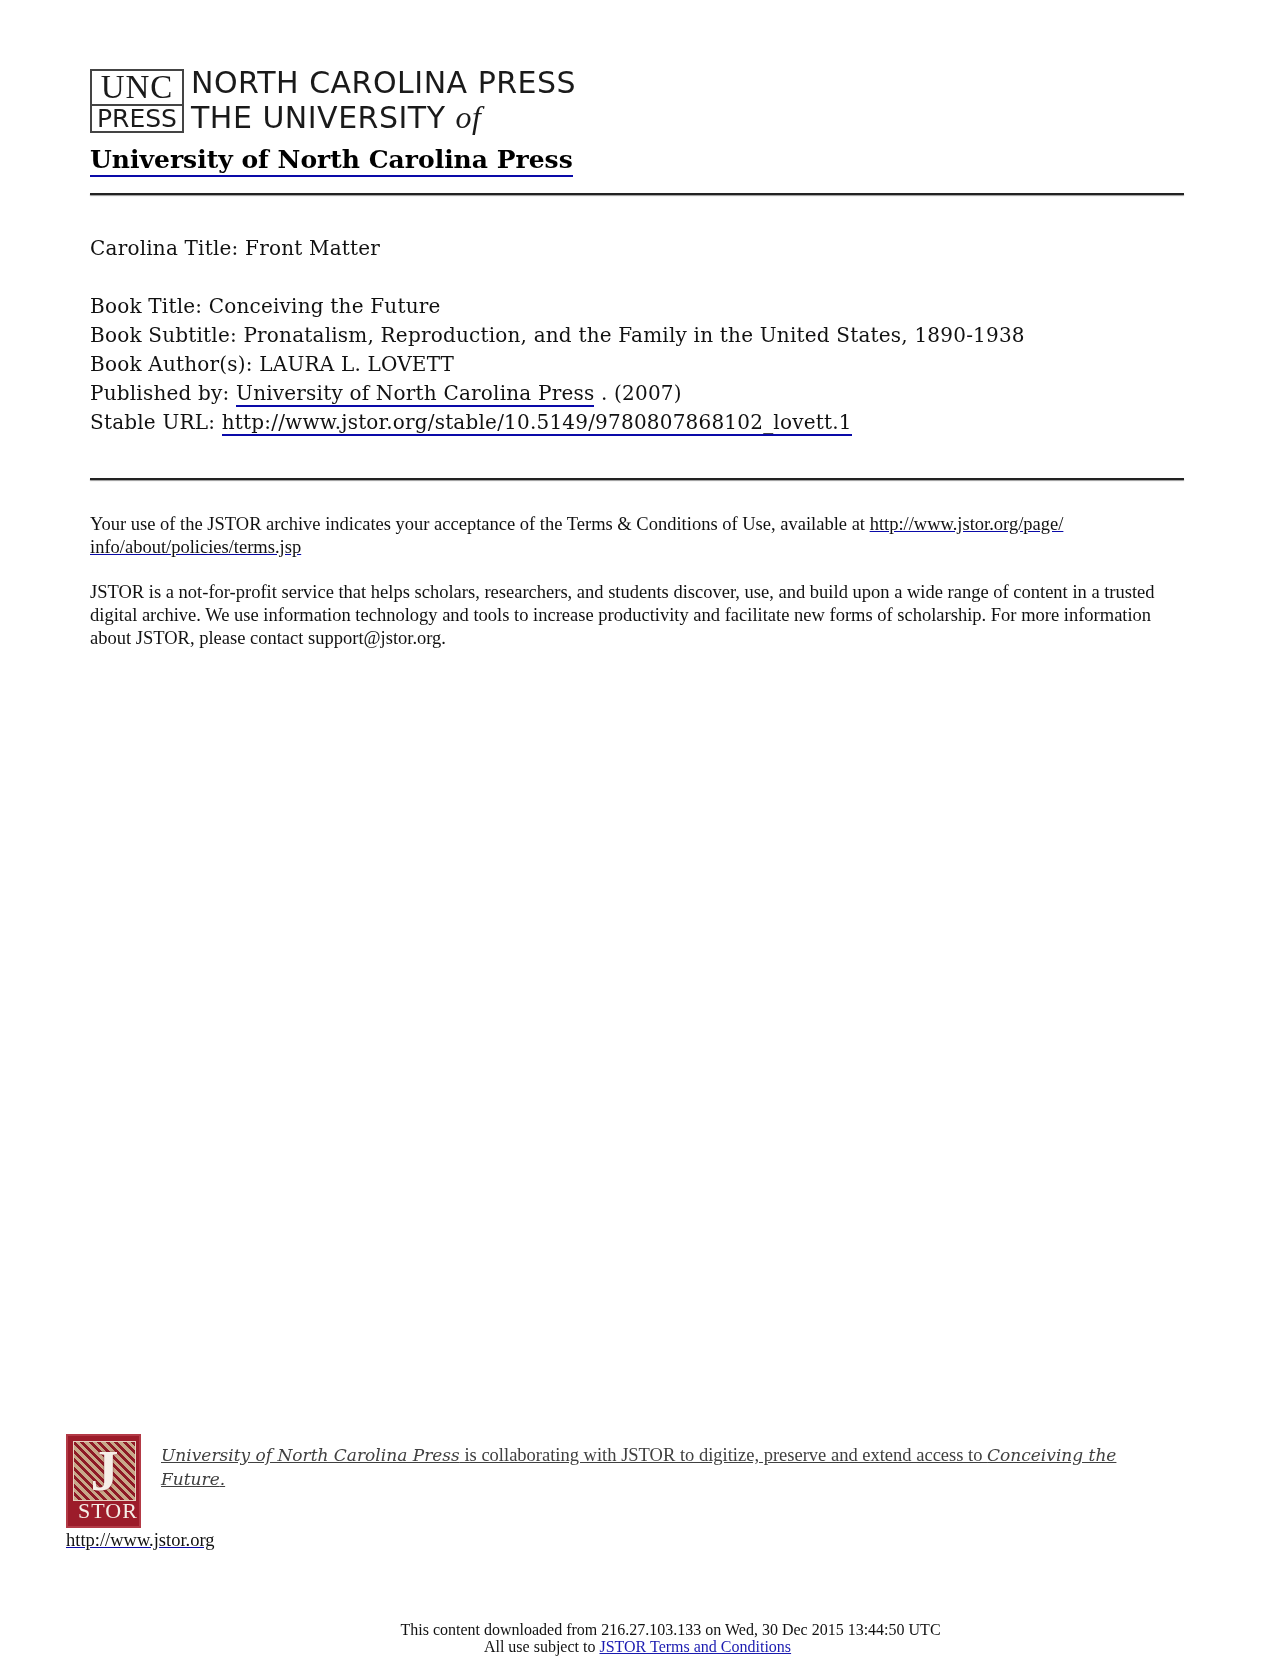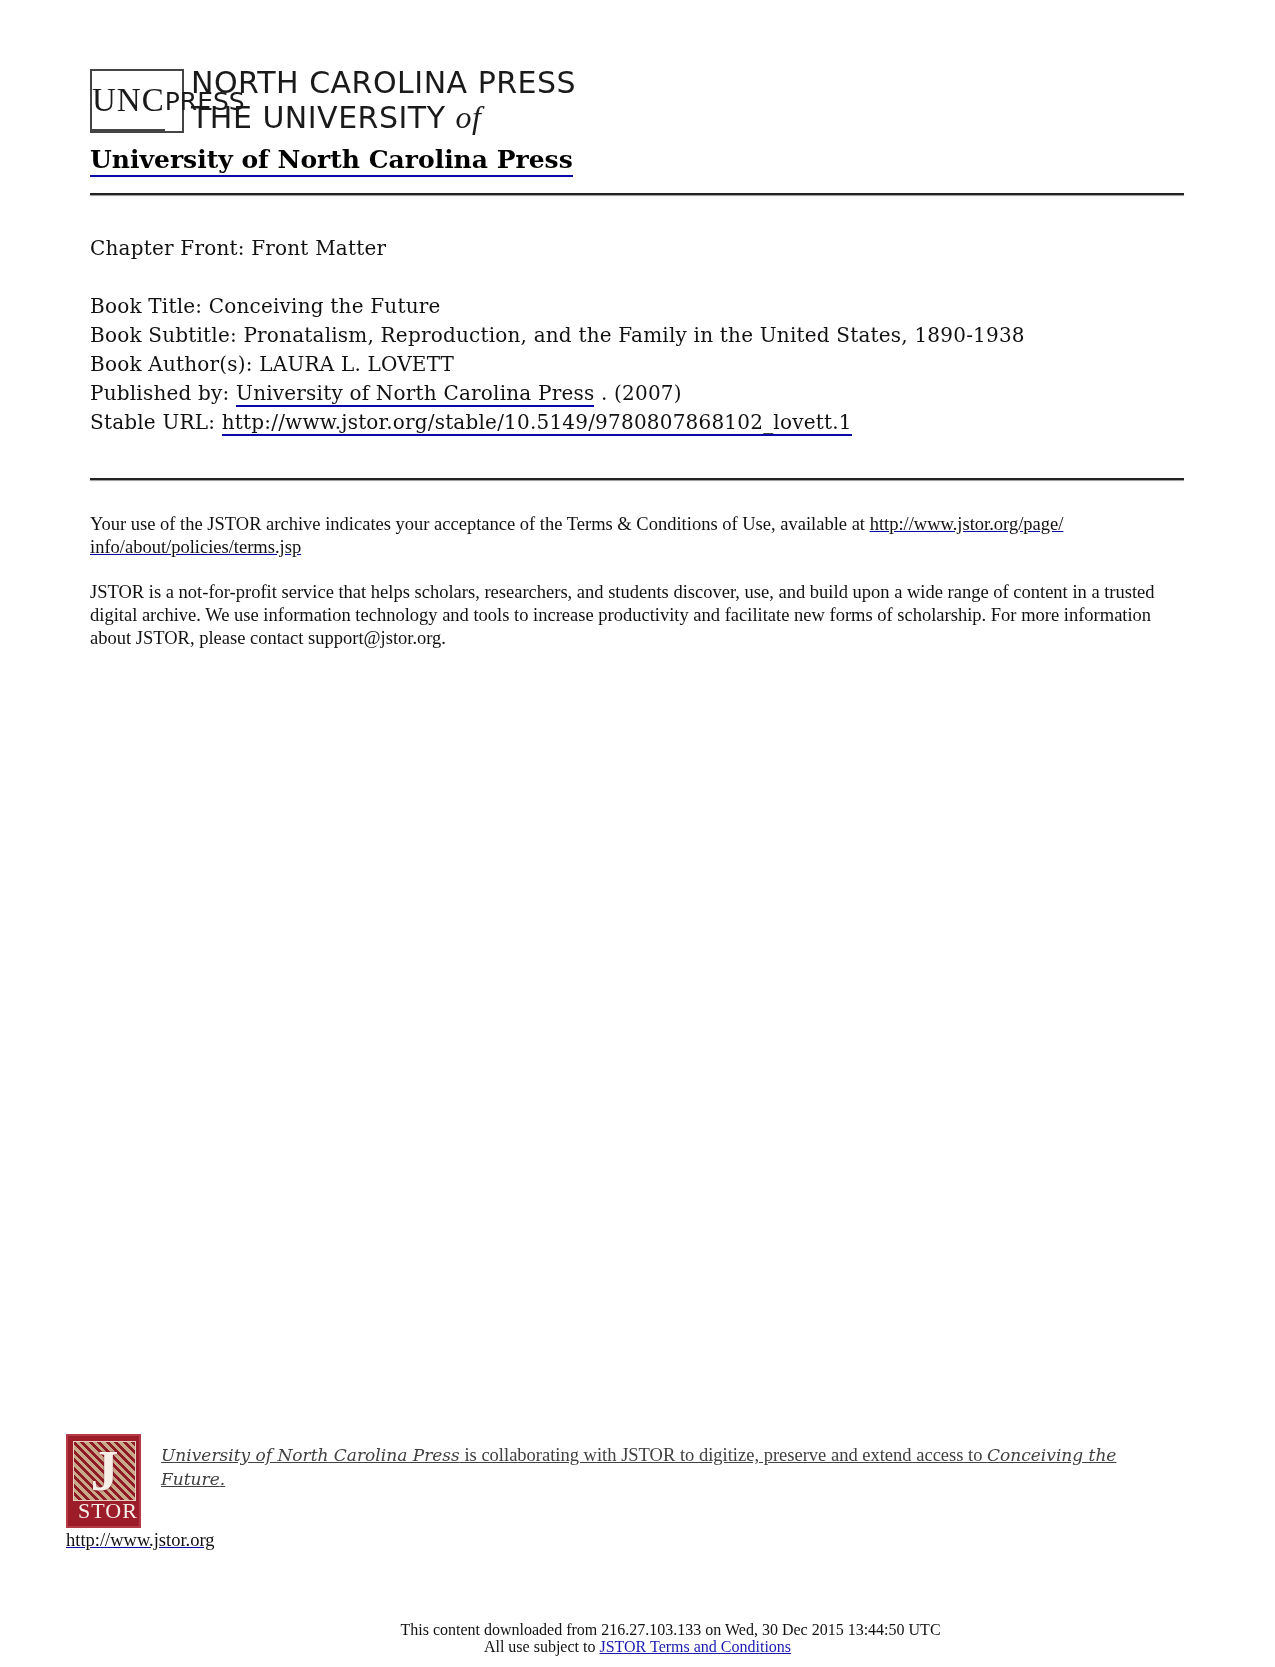--- a/index.html
+++ b/index.html
@@ -4,21 +4,21 @@
 <style>
   html, body { margin: 0; padding: 0; background: #ffffff; }
   body { width: 1275px; height: 1667px; position: relative; overflow: hidden; color: #111; }
 
   .abs { position: absolute; }
 
   
   .unc-box {
     left: 90px; top: 69px; width: 94px; height: 64px;
     border: 2px solid #444; box-sizing: border-box;
-    display: flex; flex-direction: row;
+    display: flex; flex-direction: column;
   }
   .unc-box .top, .unc-box .bot {
     flex: 1; display: flex; align-items: center; justify-content: center;
     font-family: "Liberation Serif", serif; color: #1a1a1a; line-height: 1;
   }
   .unc-box .top { font-size: 33px; letter-spacing: 1px; border-bottom: 2px solid #444; }
   .unc-box .bot { font-family: "DejaVu Sans", sans-serif; font-size: 25px; letter-spacing: 0px; }
   .unc-name {
     left: 191px; top: 66px; font-family: "DejaVu Sans", sans-serif;
     font-size: 30px; line-height: 34px; color: #1a1a1a; letter-spacing: 0.5px;
@@ -104,21 +104,21 @@
 <div class="abs unc-name">
   <div>NORTH CAROLINA PRESS</div>
   <div><span>THE UNIVERSITY</span> <span class="of">of</span></div>
 </div>
 
 <a class="abs publisher-link">University of North Carolina Press</a>
 
 <div class="abs rule rule1"></div>
 
 <div class="abs meta m-chapter">
-  <span>Chapter Front: </span><span>Front Matter</span>
+  <span>Carolina Title: </span><span>Front Matter</span>
 </div>
 <div class="abs meta m-title">
   <span>Book Title: </span><span>Conceiving the Future</span>
 </div>
 <div class="abs meta m-subtitle">
   <span>Book Subtitle: </span><span>Pronatalism, Reproduction, and the Family in the United States, 1890-1938</span>
 </div>
 <div class="abs meta m-author">
   <span>Book Author(s): </span><span>LAURA L. LOVETT</span>
 </div>

